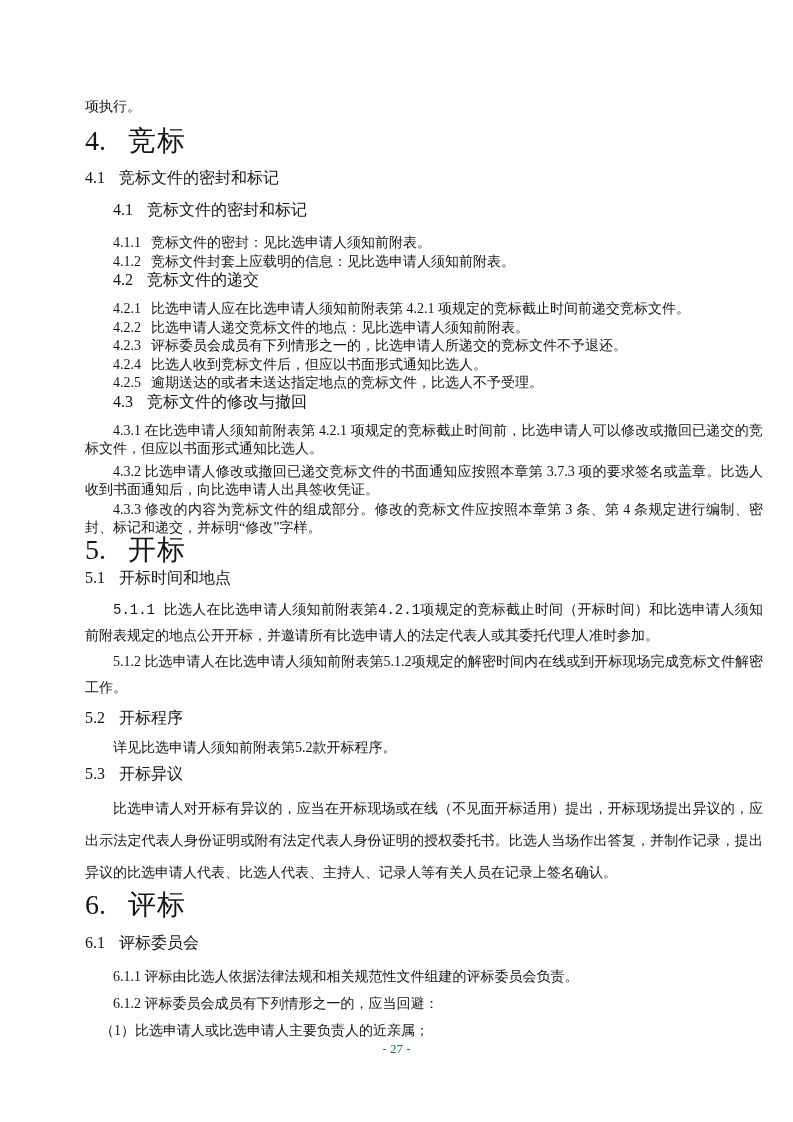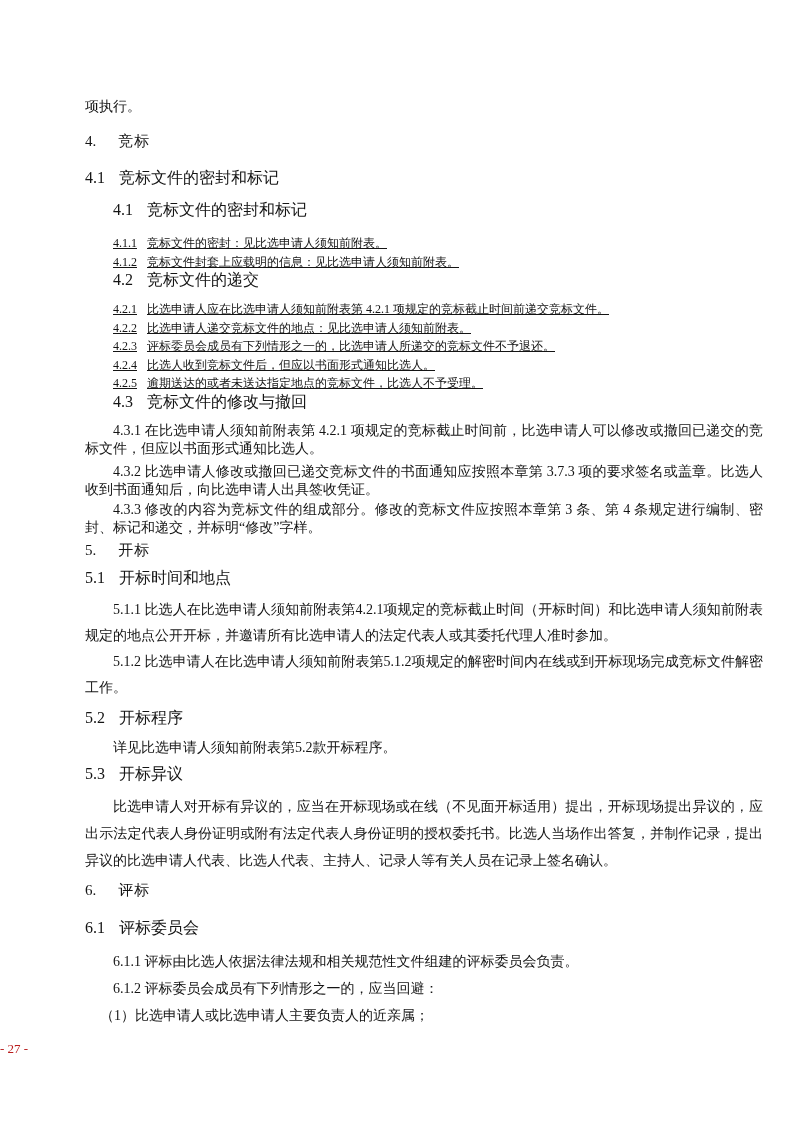--- a/index.html
+++ b/index.html
@@ -16,77 +16,76 @@
   .content {
     position:absolute;
     left:85px; top:12px;
     width:678px;
   }
   .intro {
     margin-top:86px;
     font-size:14px; line-height:18px;
   }
   .h1 {
-    font-size:15px; line-height:26px; font-weight:normal;
+    font-size:28px; line-height:26px; font-weight:normal;
     letter-spacing:1px;
   }
   .h1 .num { margin-right:22px; letter-spacing:0; }
   .h2 {
     font-size:16px; line-height:20px; font-weight:normal;
   }
   .h2 .num { margin-right:14px; }
   .h2.indent { padding-left:28px; }
   .clause {
-    font-size:12px; line-height:18.5px;
+    font-size:14px; line-height:18.5px;
     padding-left:28px;
-    text-decoration:underline;
   }
   .clause .num { margin-right:10px; }
   .para {
     font-size:14px; line-height:18px;
     text-indent:28px; text-align:justify;
   }
   .para-wide {
     font-size:14px; line-height:26px;
     text-indent:28px; text-align:justify;
   }
-  .para-wide.lh27 { line-height:27px; }
+  .para-wide.lh27 { line-height:32px; }
   .para-wide.small-indent { text-indent:15px; }
 
   
   .b-c4      { margin-top:12px; }
   .b-s41o    { margin-top:14px; }
   .b-s41i    { margin-top:12px; }
   .b-i411    { margin-top:14px; }
   .b-s42     { margin-top:-1px; }
   .b-i421    { margin-top:10px; }
   .b-s43     { margin-top:-1px; }
   .b-p431    { margin-top:10px; }
   .b-p432    { margin-top:5px; }
   .b-p433    { margin-top:2px; }
   .b-c5      { margin-top:0px; }
   .b-s51     { margin-top:5px; }
-  .b-p511    { margin-top:9px; }
+  .b-p511    { margin-top:9px;font-family:Liberation Mono, monospace; }
   .b-p512    { margin-top:0px; }
   .b-s52     { margin-top:7px; }
   .b-p52     { margin-top:7px; }
   .b-s53     { margin-top:3px; }
   .b-p53     { margin-top:9px; }
   .b-c6      { margin-top:3px; }
   .b-s61     { margin-top:15px; }
   .b-p611    { margin-top:11px; }
   .b-p612    { margin-top:1px; }
   .b-p612a   { margin-top:1px; }
 
   .footer {
     position:absolute;
     left:0; top:1041px; width:100%;
-    text-align:left;
+    text-align:center;
     font-size:13px; line-height:16px;
-    color:#b91c1c;
+    color:#0f766e;
   }
 </style>
 </head>
 <body>
 
 <div class="page">
   <div class="content">
 
     <p class="intro">项执行。</p>
 

